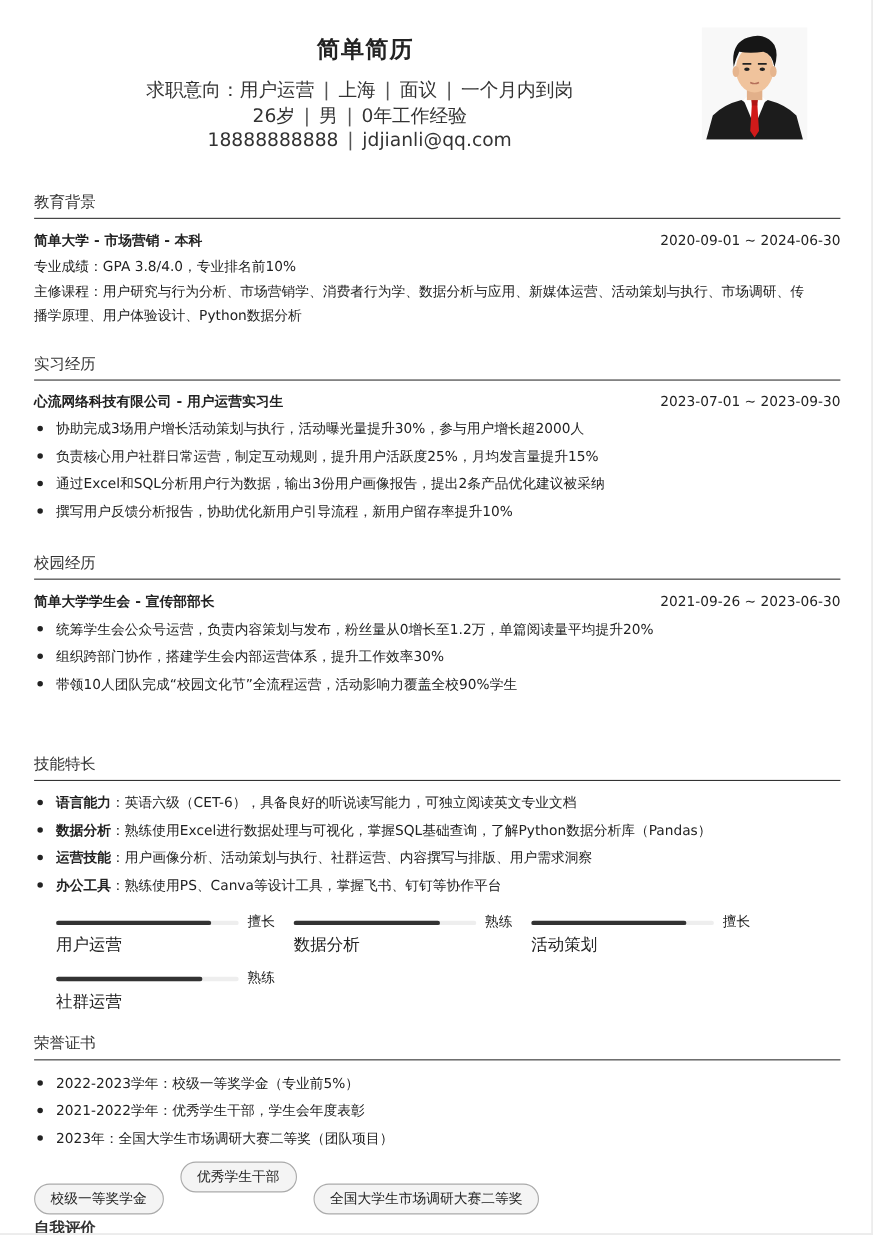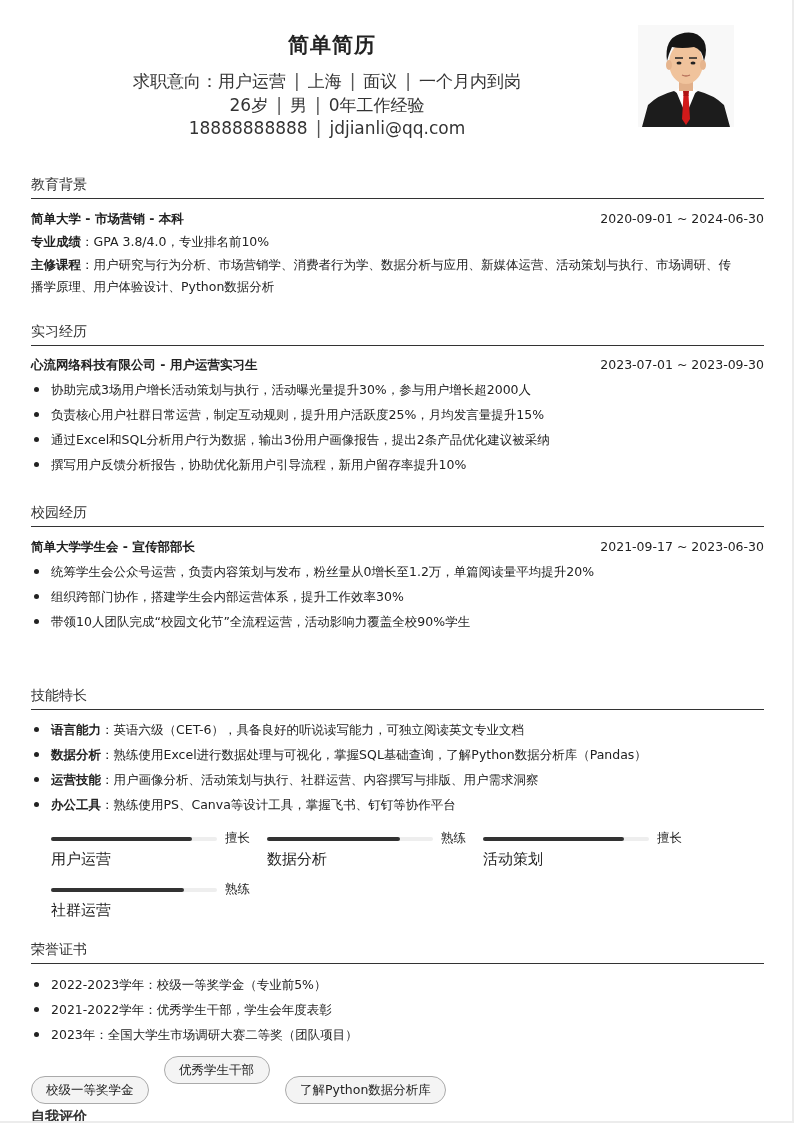--- a/index.html
+++ b/index.html
@@ -37,21 +37,21 @@
     
     .section { position: absolute; left: 31px; width: 733px; }
     .sec-title {
       font-size: 14px; font-weight: normal; color: #333; padding-bottom: 6px;
       border-bottom: 1.5px solid #333; height: 24px; line-height: 18px;
     }
     .row { position: relative; height: 25px; line-height: 25px; font-size: 12.5px; }
     .row .left { position: absolute; left: 0; font-weight: bold; }
     .row .right { position: absolute; right: 0; color: #222; }
     .line { font-size: 12.5px; line-height: 22.5px; color: #222; }
-    .line b { font-weight: bold; }
+    .line b { font-weight: normal; }
     ul.bullets { list-style: none; }
     ul.bullets li {
       position: relative; padding-left: 20px; font-size: 12.5px; line-height: 25px; color: #222;
       white-space: nowrap;
     }
     ul.bullets li::before {
       content: ""; position: absolute; left: 3px; top: 10px; width: 5px; height: 5px;
       border-radius: 50%; background: #222;
     }
     ul.bullets li b { font-weight: bold; }
@@ -151,21 +151,21 @@
       <li>负责核心用户社群日常运营，制定互动规则，提升用户活跃度25%，月均发言量提升15%</li>
       <li>通过Excel和SQL分析用户行为数据，输出3份用户画像报告，提出2条产品优化建议被采纳</li>
       <li>撰写用户反馈分析报告，协助优化新用户引导流程，新用户留存率提升10%</li>
     </ul>
   </div>
 
   <div class="section" style="top:503px;">
     <div class="sec-title">校园经历</div>
     <div class="row" style="margin-top:7px;">
       <span class="left">简单大学学生会 - 宣传部部长</span>
-      <span class="right">2021-09-17 ~ 2023-06-30</span>
+      <span class="right">2021-09-26 ~ 2023-06-30</span>
     </div>
     <ul class="bullets">
       <li>统筹学生会公众号运营，负责内容策划与发布，粉丝量从0增长至1.2万，单篇阅读量平均提升20%</li>
       <li>组织跨部门协作，搭建学生会内部运营体系，提升工作效率30%</li>
       <li>带领10人团队完成“校园文化节”全流程运营，活动影响力覆盖全校90%学生</li>
     </ul>
   </div>
 
   <div class="section" style="top:686px;">
     <div class="sec-title">技能特长</div>
@@ -212,17 +212,17 @@
     <div class="sec-title">荣誉证书</div>
     <ul class="bullets" style="margin-top:8px;">
       <li>2022-2023学年：校级一等奖学金（专业前5%）</li>
       <li>2021-2022学年：优秀学生干部，学生会年度表彰</li>
       <li>2023年：全国大学生市场调研大赛二等奖（团队项目）</li>
     </ul>
   </div>
 
   <div class="tag" style="left:31px; top:1076px;">校级一等奖学金</div>
   <div class="tag wrap" style="left:164px; top:1056px;">优秀学生干部</div>
-  <div class="tag" style="left:285px; top:1076px;">了解Python数据分析库</div>
+  <div class="tag" style="left:285px; top:1076px;">全国大学生市场调研大赛二等奖</div>
 
   <div class="cut-title">自我评价</div>
 
 </div>
 
 </body></html>

